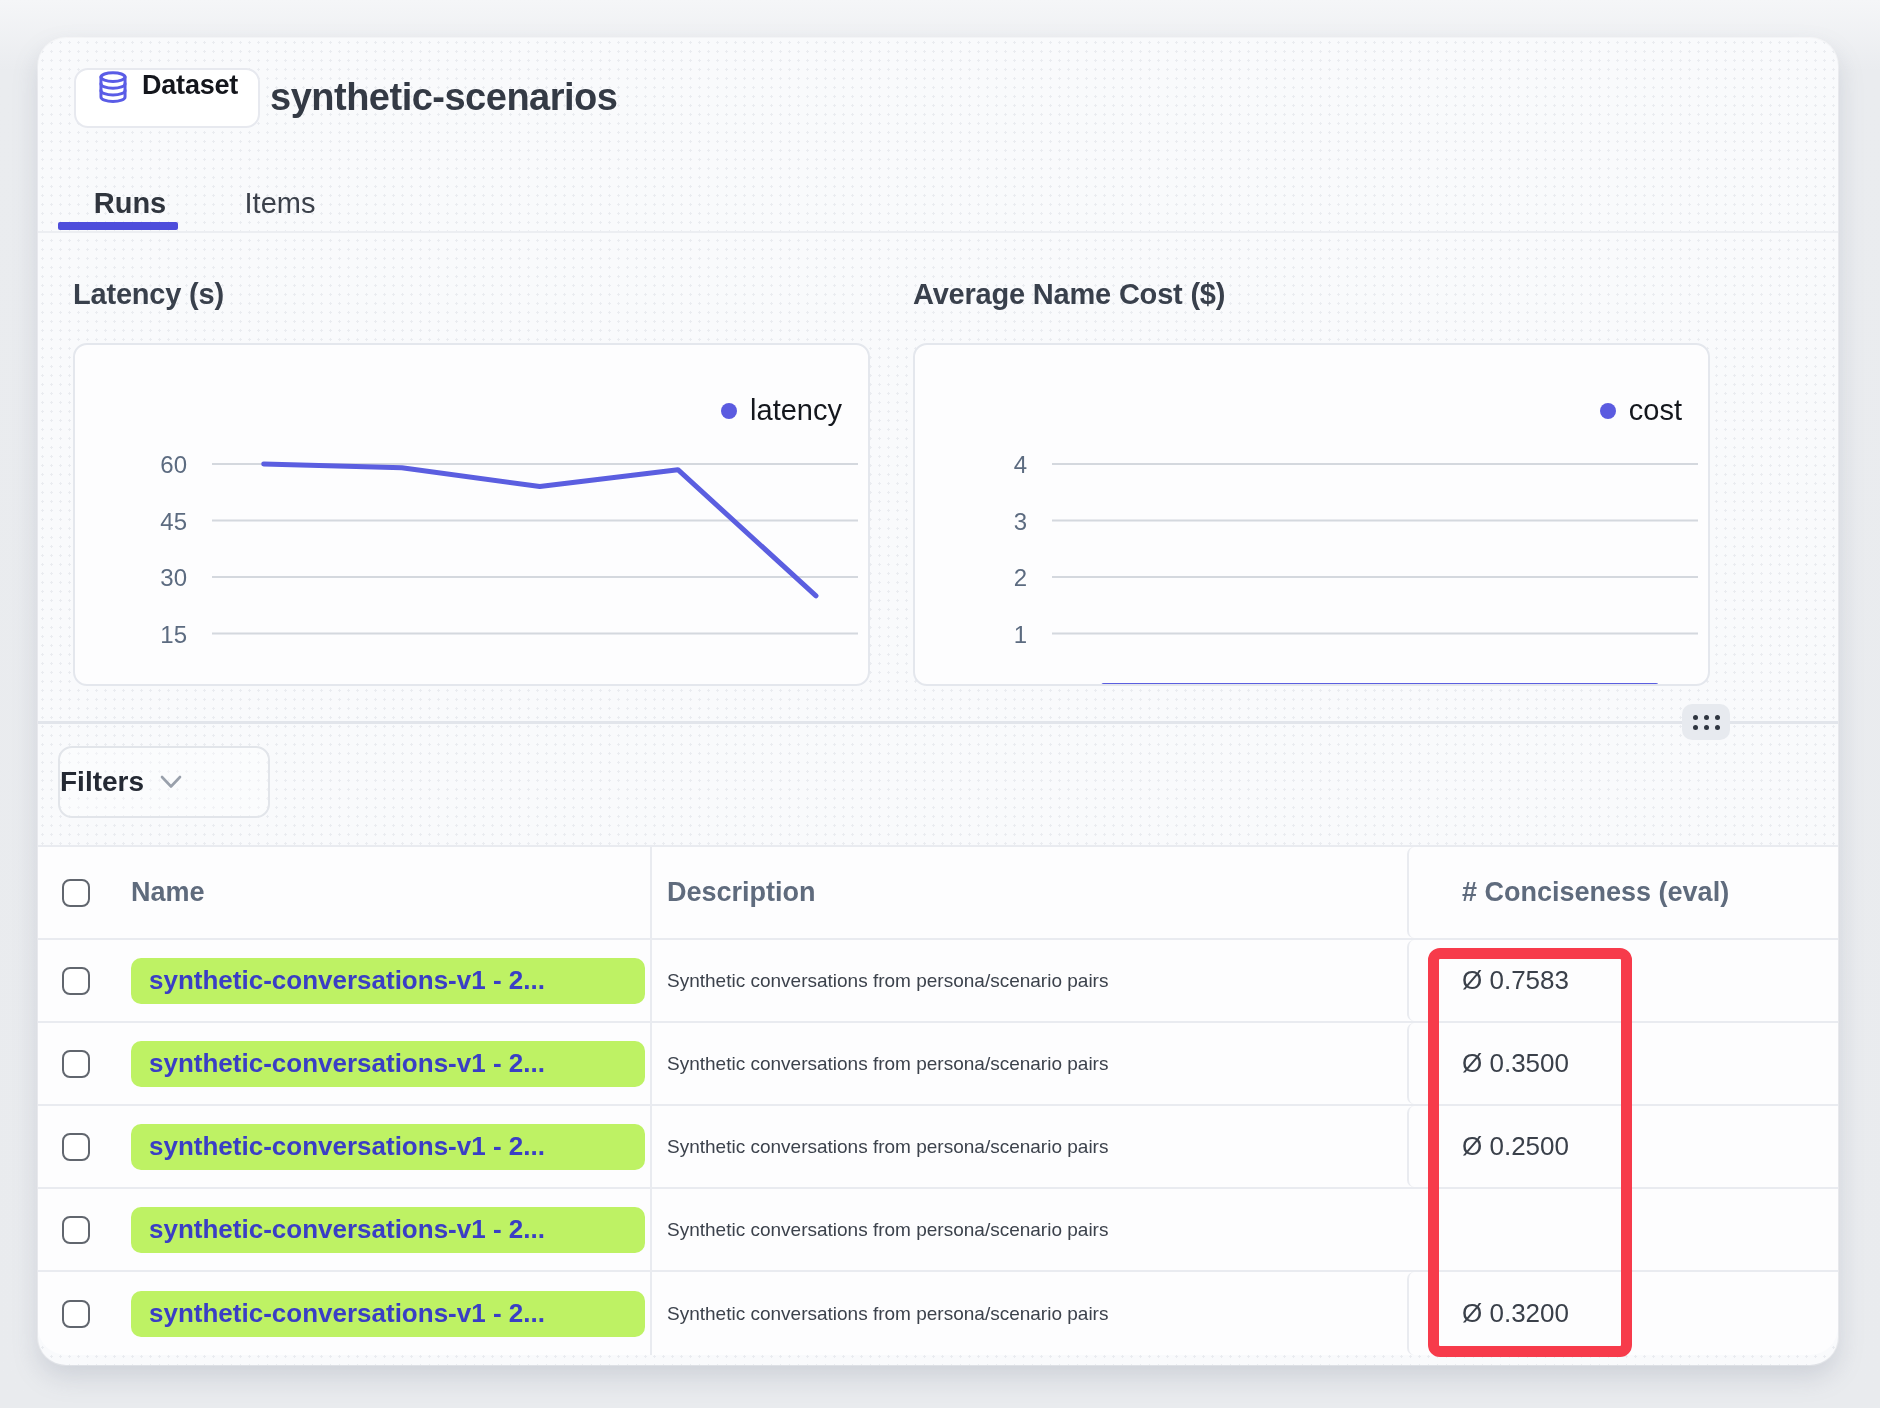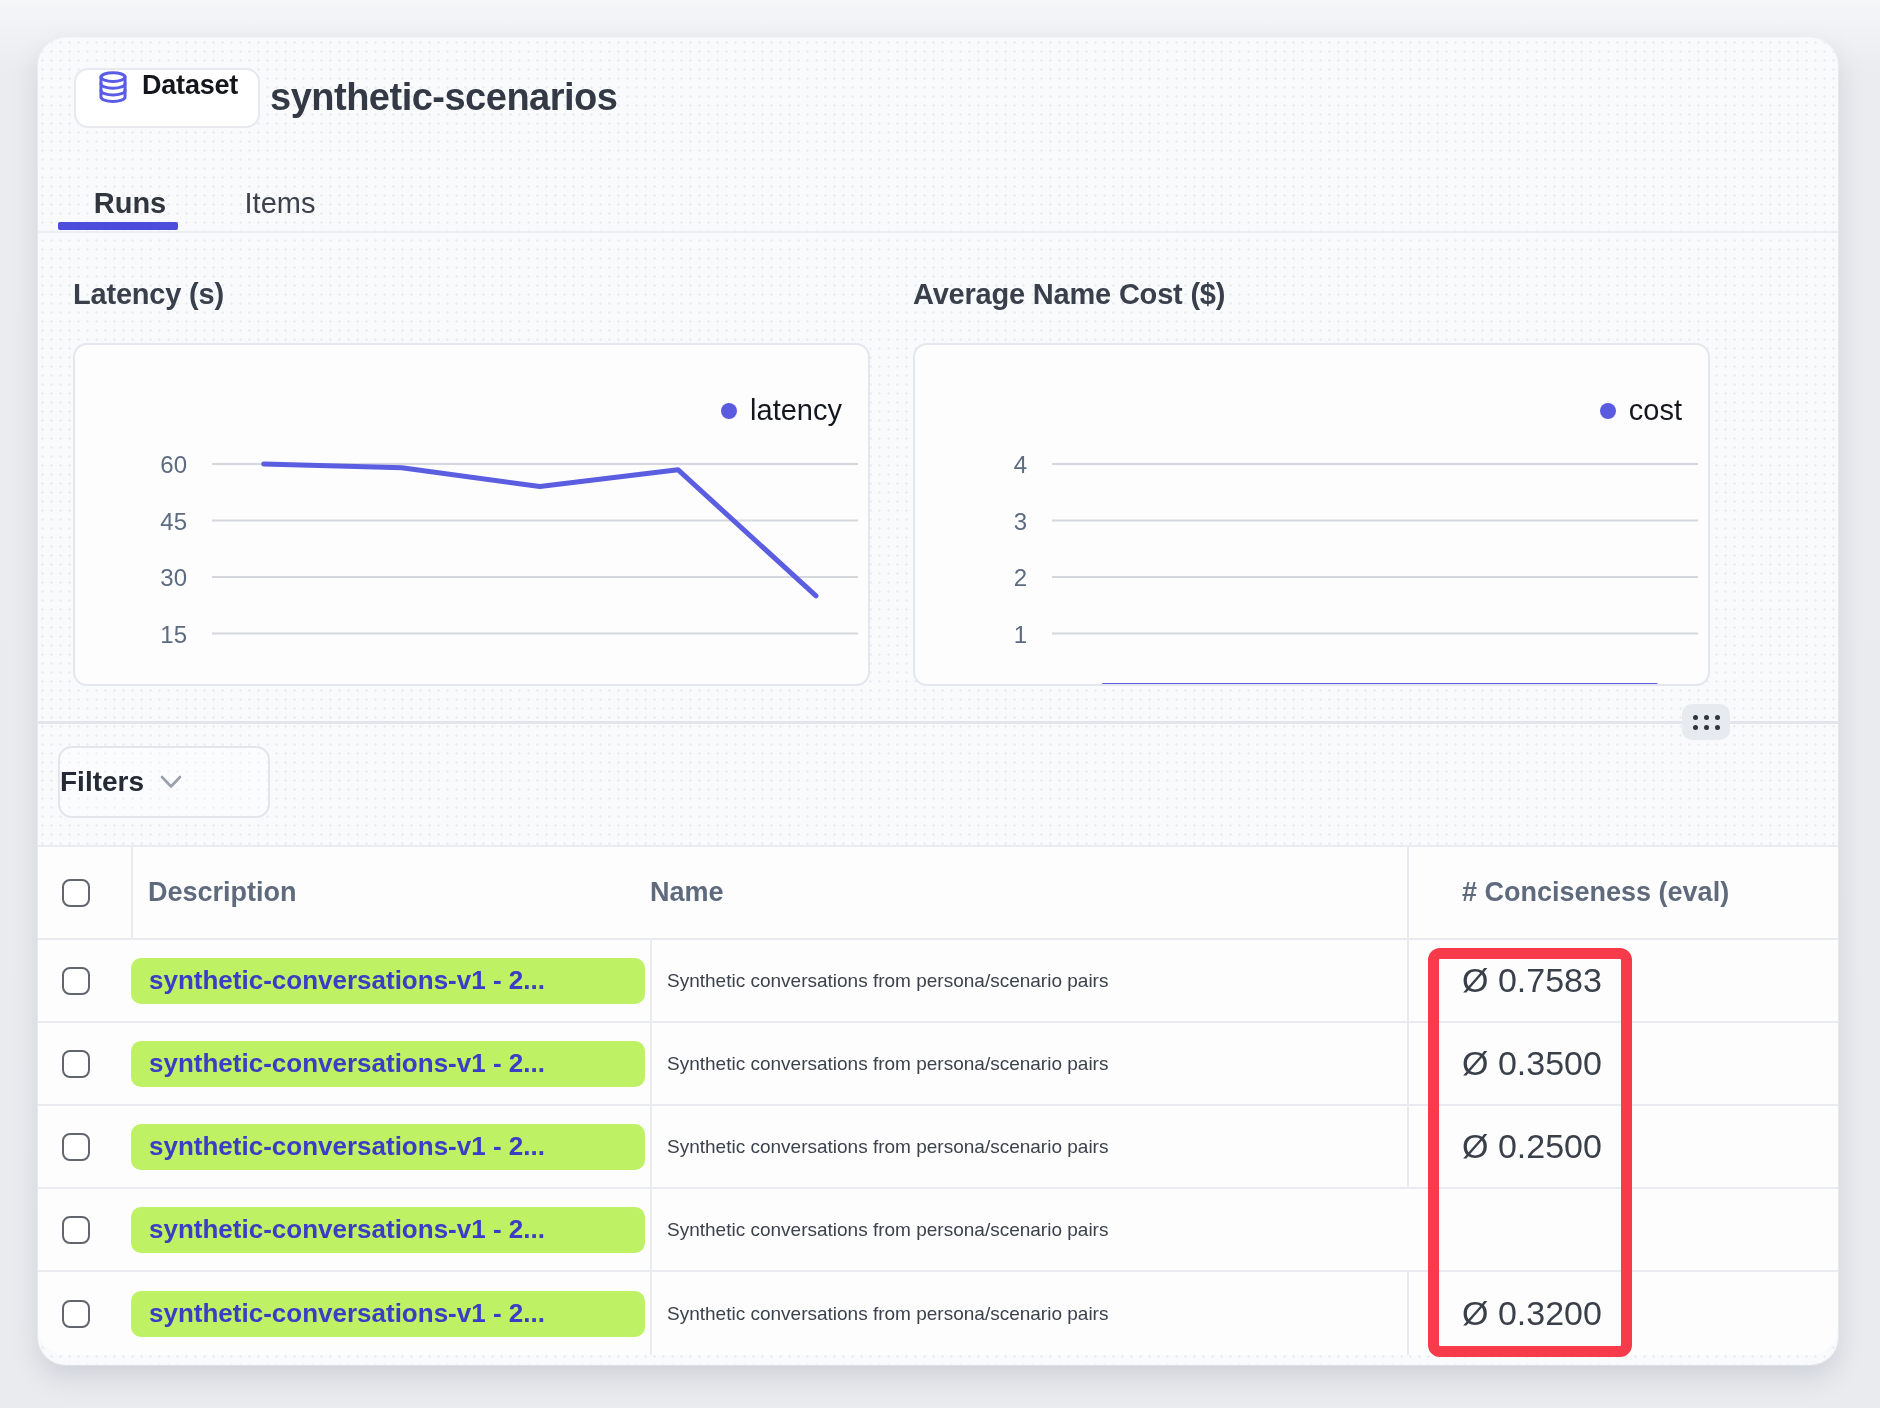--- a/index.html
+++ b/index.html
@@ -70,31 +70,31 @@
     border-bottom-left-radius:28px;border-bottom-right-radius:28px;}
   .trow{display:grid;grid-template-columns:93px 519px 757px 1fr;align-items:center;
     border-bottom:2px solid #e9ebf0;box-sizing:border-box;}
   .trow.head{height:93px;}
   .trow.body-row{height:83px;}
   .trow:last-child{border-bottom:none;}
   .cell{height:100%;display:flex;align-items:center;box-sizing:border-box;}
   .cell.c-check{padding-left:24px;}
   .cell.c-desc,.cell.c-val{border-left:2px solid #e9ebf0;}
   .cell.c-desc{padding-left:15px;}
-  .cell.c-val{padding-left:53px;}
+  .cell.c-val{padding-left:53px;border-radius:7px;}
   .col-header{font-size:27px;font-weight:600;color:#5f6b7d;}
   .checkbox{width:28px;height:28px;border:2.5px solid #61666e;border-radius:8px;background:#fff;
     box-sizing:border-box;cursor:pointer;}
   .name-pill{
     display:flex;align-items:center;width:514px;height:46px;box-sizing:border-box;
     background:#bef264;border-radius:10px;padding:0 18px;cursor:pointer;
     font-size:26px;font-weight:700;color:#3a3ec5;white-space:nowrap;overflow:hidden;
   }
   .desc-text{font-size:19px;color:#3c424c;}
-  .val-text{font-size:34px;color:#3a404a;}
+  .val-text{font-size:26px;color:#3a404a;}
   
   .red-box{
     position:absolute;left:1390px;top:910px;width:204px;height:409px;box-sizing:border-box;
     border:11px solid #f73b4b;border-radius:12px;pointer-events:none;z-index:5;
   }
 </style>
 </head>
 <body>
 
 <div class="card">
@@ -172,26 +172,26 @@
     <svg width="22" height="14" viewBox="0 0 22 14" fill="none" stroke="#99a0ab" stroke-width="2.6" stroke-linecap="round" stroke-linejoin="round">
       <polyline points="2,2 11,11.5 20,2"></polyline>
     </svg>
   </div>
 
   <div class="table">
     <div class="trow head">
       <div class="cell c-check">
           <div class="checkbox"></div>
         </div>
+      <div class="cell">
+          <span class="col-header">Name</span>
+        </div>
       <div class="cell c-desc">
           <span class="col-header">Description</span>
         </div>
-      <div class="cell">
-          <span class="col-header">Name</span>
-        </div>
       <div class="cell c-val">
           <span class="col-header"># Conciseness (eval)</span>
         </div>
     </div>
 
     <div class="trow body-row">
       <div class="cell c-check">
           <div class="checkbox"></div>
         </div>
       <div class="cell">

